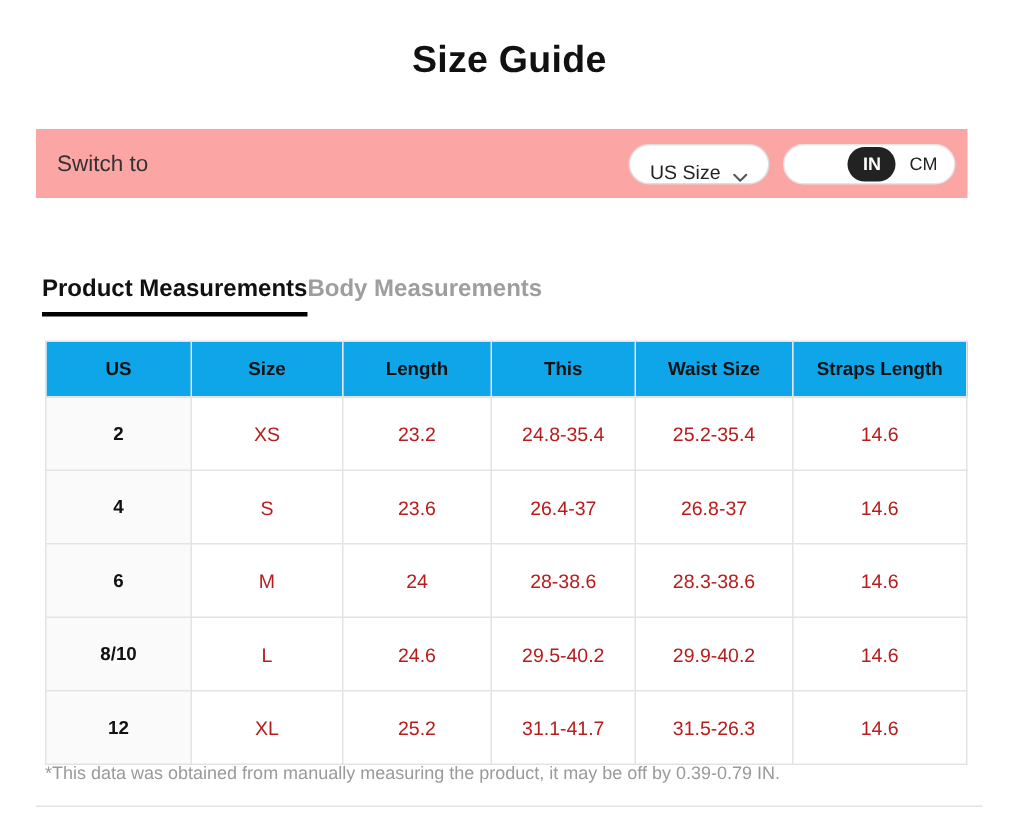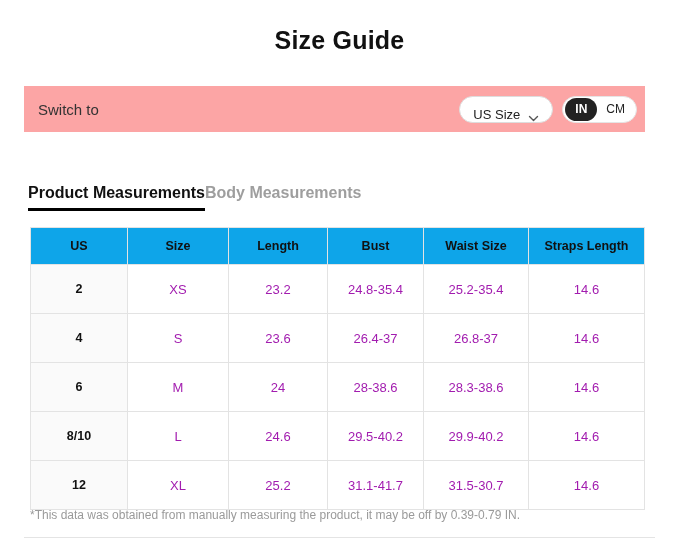--- a/index.html
+++ b/index.html
@@ -31,41 +31,41 @@
     display:flex;align-items:center;height:27px;
     background:#fff;border:1px solid #e5e5e5;border-radius:14px;
     box-sizing:border-box;padding:0 2px;
   }
   .unit-option{
     font-size:12px;display:flex;align-items:center;justify-content:center;
     cursor:pointer;
   }
   .unit-option.active{
     background:#222;color:#fff;font-weight:700;
-    height:23px;border-radius:12px;padding:0 10px;
+    height:23px;border-radius:12px;padding:0 10px;margin-left:40px;
   }
   .unit-option.inactive{color:#222;padding:0 9px;}
   .tabs{
     position:absolute;left:28px;top:184px;
     display:flex;align-items:flex-start;
   }
   .tab{font-size:16px;font-weight:700;cursor:pointer;}
   .tab.active{color:#111;padding-bottom:6px;border-bottom:3px solid #000;}
   .tab.inactive{color:#9e9e9e;}
   table.size-table{
     position:absolute;left:30px;top:227px;width:614px;
     border-collapse:collapse;table-layout:fixed;
   }
   .size-table th{
     height:34px;background:#0ea5e9;border:1px solid #e3e3e3;
     font-size:12.5px;font-weight:700;color:#111;text-align:center;
   }
   .size-table td{
     height:46px;border:1px solid #e3e3e3;background:#fff;
-    font-size:13px;color:#a21caf;text-align:center;vertical-align:middle;
+    font-size:13px;color:#b91c1c;text-align:center;vertical-align:middle;
   }
   .size-table td:first-child{
     background:#fafafa;font-weight:700;font-size:12.5px;color:#111;
   }
   .footnote{
     position:absolute;left:30px;top:508px;
     font-size:12px;color:#9a9a9a;
   }
   .bottom-divider{
     position:absolute;left:24px;top:537px;width:631px;height:1px;
@@ -108,21 +108,21 @@
       <col style="width:99px">
     <col style="width:96px">
       <col style="width:105px">
       <col style="width:116px">
   </colgroup>
   <thead>
       <tr>
         <th>US</th>
         <th>Size</th>
         <th>Length</th>
-        <th>Bust</th>
+        <th>This</th>
         <th>Waist Size</th>
         <th>Straps Length</th>
       </tr>
     </thead>
   <tbody>
       <tr>
         <td>2</td>
         <td>XS</td>
         <td>23.2</td>
         <td>24.8-35.4</td>
@@ -151,20 +151,20 @@
         <td>24.6</td>
         <td>29.5-40.2</td>
         <td>29.9-40.2</td>
         <td>14.6</td>
       </tr>
       <tr>
         <td>12</td>
         <td>XL</td>
         <td>25.2</td>
         <td>31.1-41.7</td>
-        <td>31.5-30.7</td>
+        <td>31.5-26.3</td>
         <td>14.6</td>
       </tr>
     </tbody>
 </table>
 
 <div class="footnote">*This data was obtained from manually measuring the product, it may be off by 0.39-0.79 IN.</div>
 <div class="bottom-divider"></div>
 
 </body></html>

